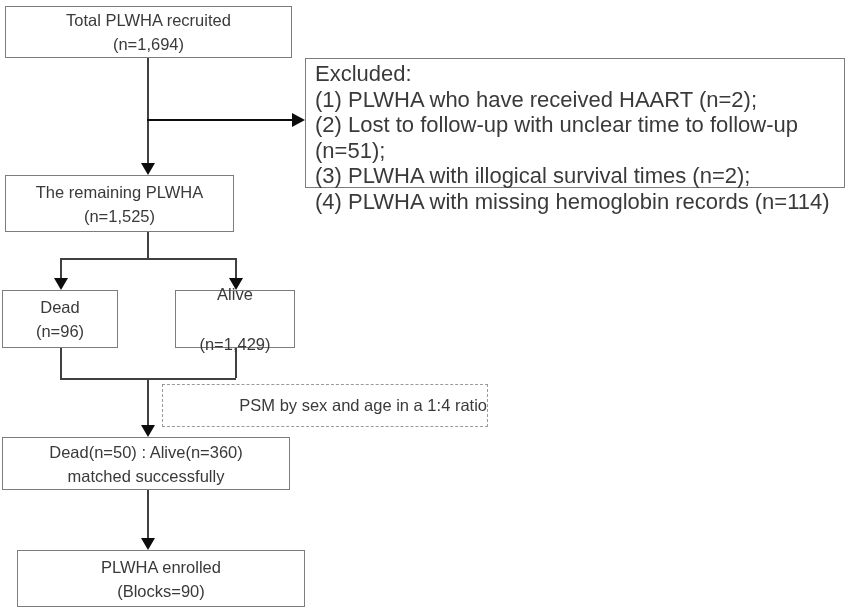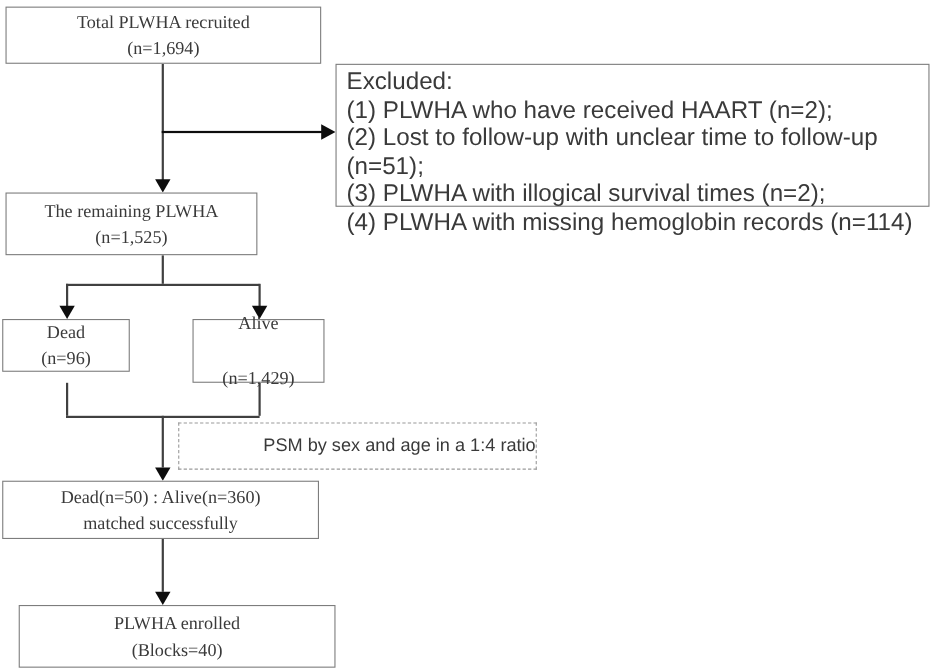--- a/index.html
+++ b/index.html
@@ -22,25 +22,24 @@
     background: #ffffff;
     box-sizing: border-box;
     display: flex;
     flex-direction: column;
     justify-content: center;
     align-items: center;
     text-align: center;
     font-size: 16.5px;
     line-height: 24px;
     color: #3a3a3a;
-    font-family: Liberation Serif, serif;
   }
   #box-total     { left: 5px;   top: 6px;   width: 287px; height: 52px; }
   #box-remaining { left: 5px;   top: 175px; width: 229px; height: 57px; }
-  #box-dead      { left: 2px;   top: 290px; width: 116px; height: 48px; text-align: right; }
+  #box-dead      { left: 2px;   top: 290px; width: 116px; height: 58px; text-align: right; }
   #box-alive     { left: 175px; top: 290px; width: 120px; height: 58px; gap: 26px; }
   #box-matched   { left: 2px;   top: 437px; width: 288px; height: 53px; }
   #box-enrolled  { left: 17px;   top: 550px; width: 288px; height: 57px; }
 
   #box-excluded {
     position: absolute;
     left: 305px; top: 58px; width: 540px; height: 130px;
     border: 1.5px solid #7d7d7d;
     background: #ffffff;
     box-sizing: border-box;
@@ -168,16 +167,16 @@
     <span>PSM by sex and age in a 1:4 ratio</span>
   </div>
 
   <div class="box" id="box-matched">
     <span>Dead(n=50) : Alive(n=360)</span>
     <span>matched successfully</span>
   </div>
 
   <div class="box" id="box-enrolled">
     <span>PLWHA enrolled</span>
-    <span>(Blocks=40)</span>
+    <span>(Blocks=90)</span>
   </div>
 
 </div>
 
 </body></html>

